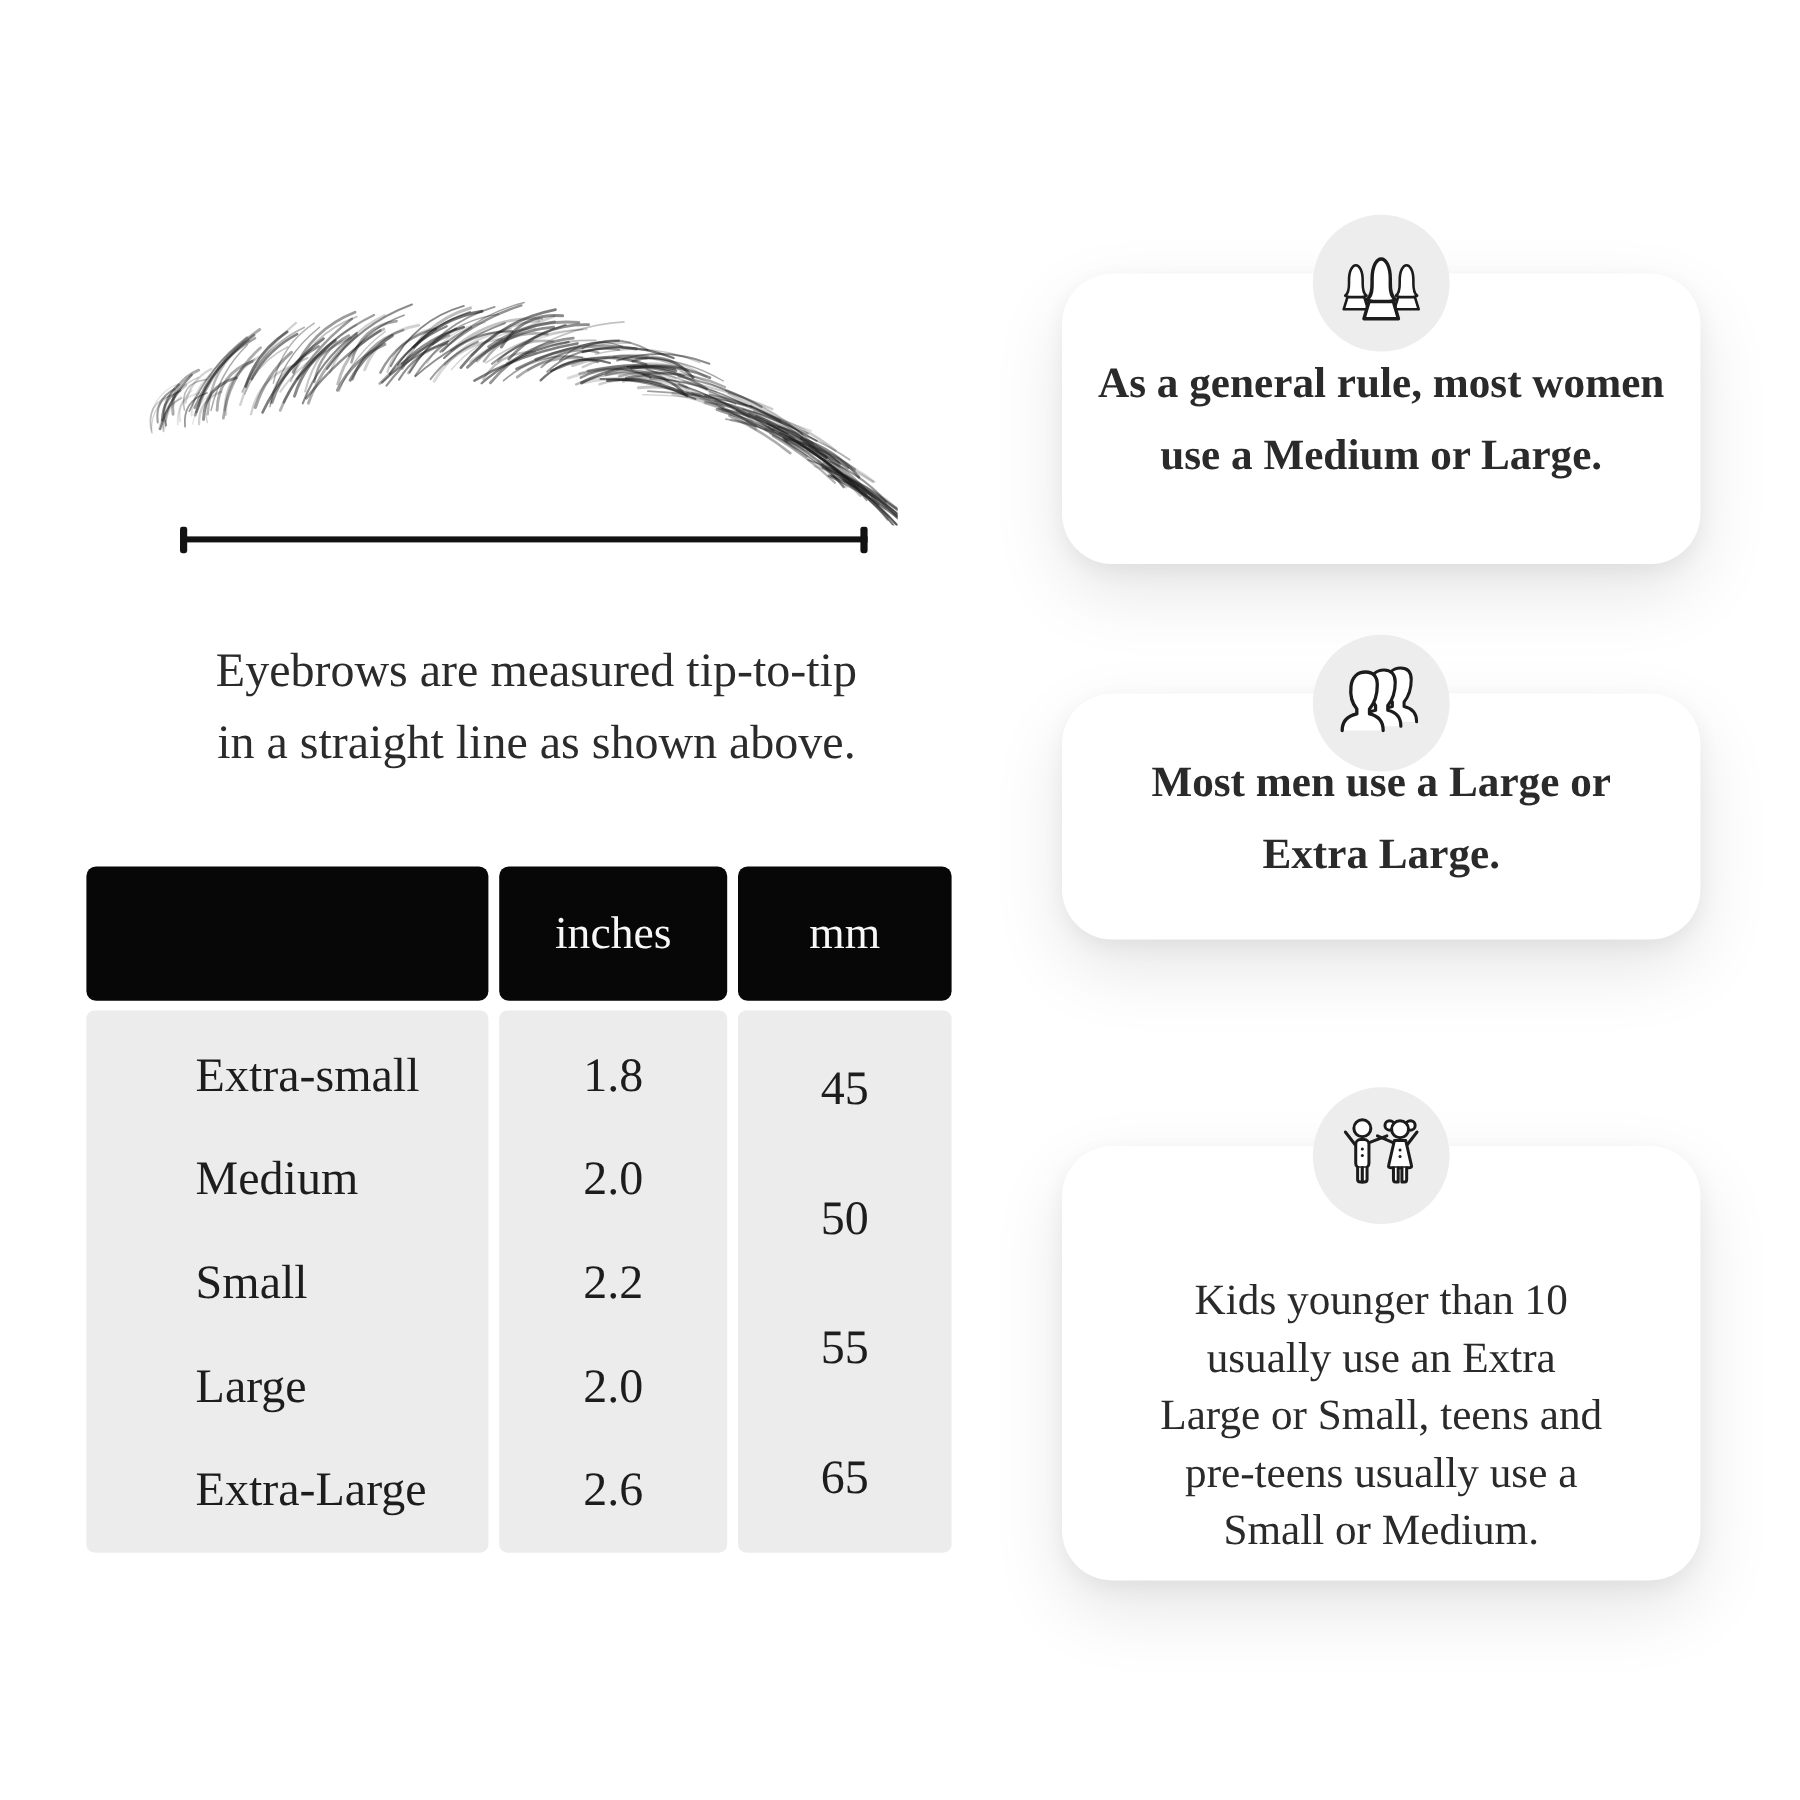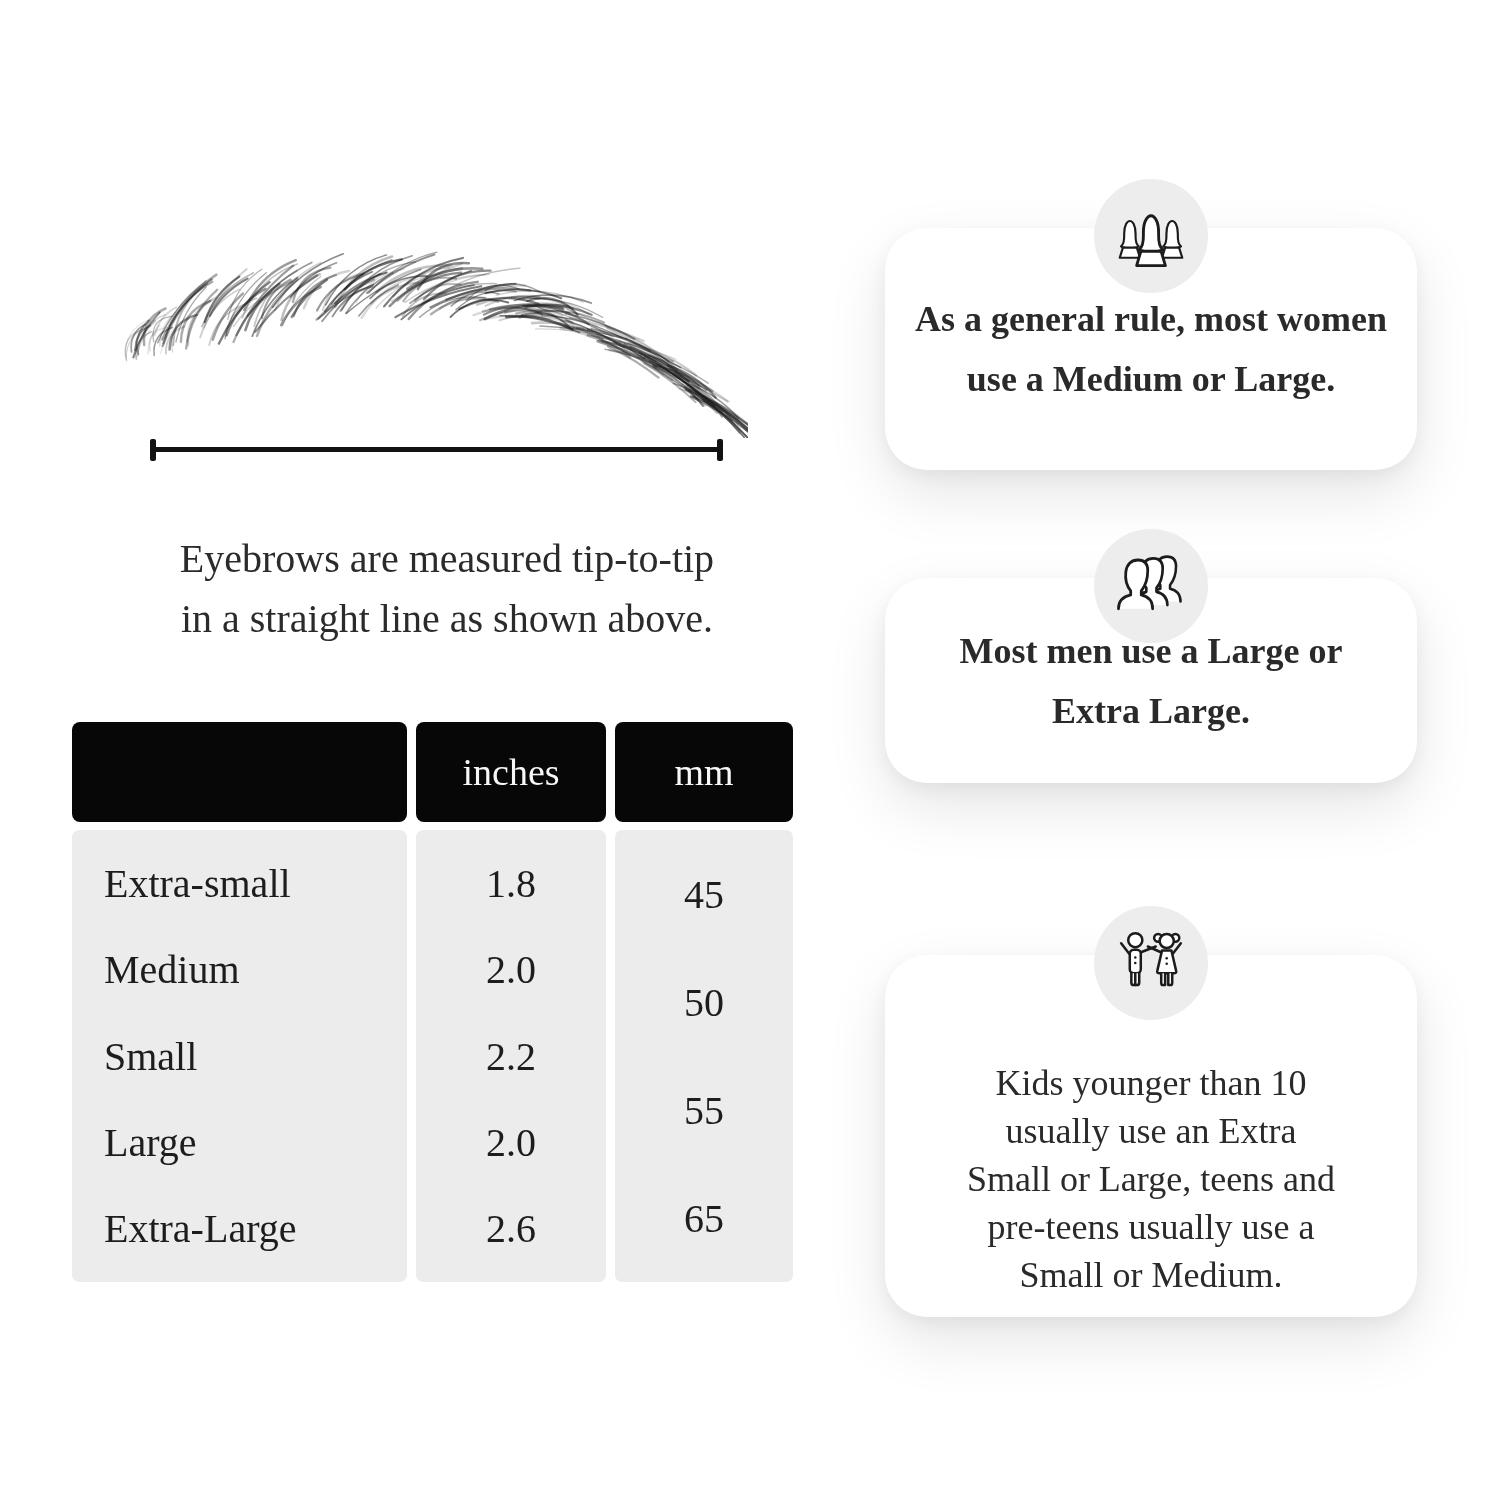--- a/index.html
+++ b/index.html
@@ -18,33 +18,33 @@
     position:absolute; left:127px; top:529px; width:640px; text-align:center;
     font-size:40px; color:#2b2b2b;
   }
   .caption div{line-height:60px; white-space:nowrap;}
   
   .size-table{
     position:absolute; left:72px; top:722px; width:721px;
     display:grid; grid-template-columns:335px 190px 178px; column-gap:9px; row-gap:8px;
   }
   .th{
-    height:100px; background:#070707; border-radius:8px; color:#f7f7f7;
+    height:112px; background:#070707; border-radius:8px; color:#f7f7f7;
     display:flex; align-items:center; justify-content:center;
     font-size:38px;
   }
   .tcol{
     height:452px; background:#ececec; border-radius:7px;
     display:flex; flex-direction:column; padding:10px 0; box-sizing:border-box;
   }
   .tcell{
     flex:1; display:flex; align-items:center; justify-content:center;
     font-size:40px; color:#1d1d1d; white-space:nowrap;
   }
-  .tcol.labels .tcell{justify-content:flex-start; padding-left:32px;text-align:center;}
+  .tcol.labels .tcell{justify-content:flex-start; padding-left:91px;text-align:center;}
   
   .card{
     position:absolute; left:885px; width:532px; background:#ffffff; border-radius:42px;
     box-shadow:0 6px 18px rgba(0,0,0,0.05), 0 24px 60px rgba(0,0,0,0.10);
     display:flex; flex-direction:column; align-items:center; justify-content:center;
   }
   .card-1{top:228px; height:242px;}
   .card-2{top:578px; height:205px;}
   .card-3{top:955px; height:362px; padding-top:86px; box-sizing:border-box;}
   .card .line{font-size:36px; color:#2a2a2a; white-space:nowrap; text-align:center;}
@@ -399,18 +399,18 @@
           <path d="M62,26 L74,26 L80,52 Q81,55 77,55 L59,55 Q55,55 56,52 Z" fill="#ffffff"></path>
           <path d="M61,55 L61,67 Q61,70 63,70 L66,70 L66,55" fill="#ffffff"></path>
           <path d="M70,55 L70,70 L73,70 Q75,70 75,67 L75,55" fill="#ffffff"></path>
           <circle cx="68" cy="36" r="1.6" fill="#1c1c1c" stroke="none"></circle>
           <circle cx="68" cy="43" r="1.6" fill="#1c1c1c" stroke="none"></circle>
         </g>
       </svg>
     </div>
     <div class="line">Kids younger than 10</div>
     <div class="line">usually use an Extra</div>
-    <div class="line">Small or Large, teens and</div>
+    <div class="line">Large or Small, teens and</div>
     <div class="line">pre-teens usually use a</div>
     <div class="line">Small or Medium.</div>
   </div>
 
 </div>
 
 </body></html>

